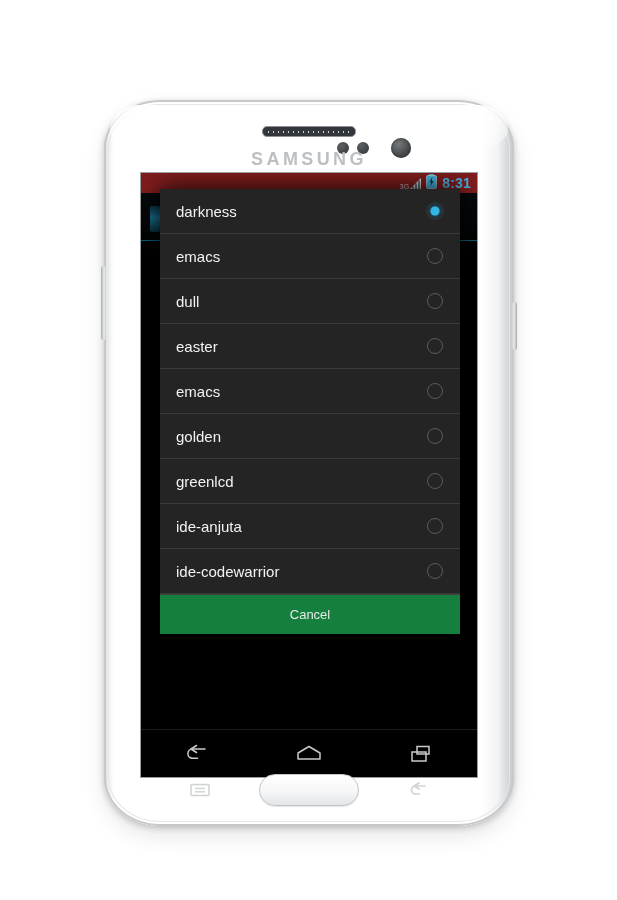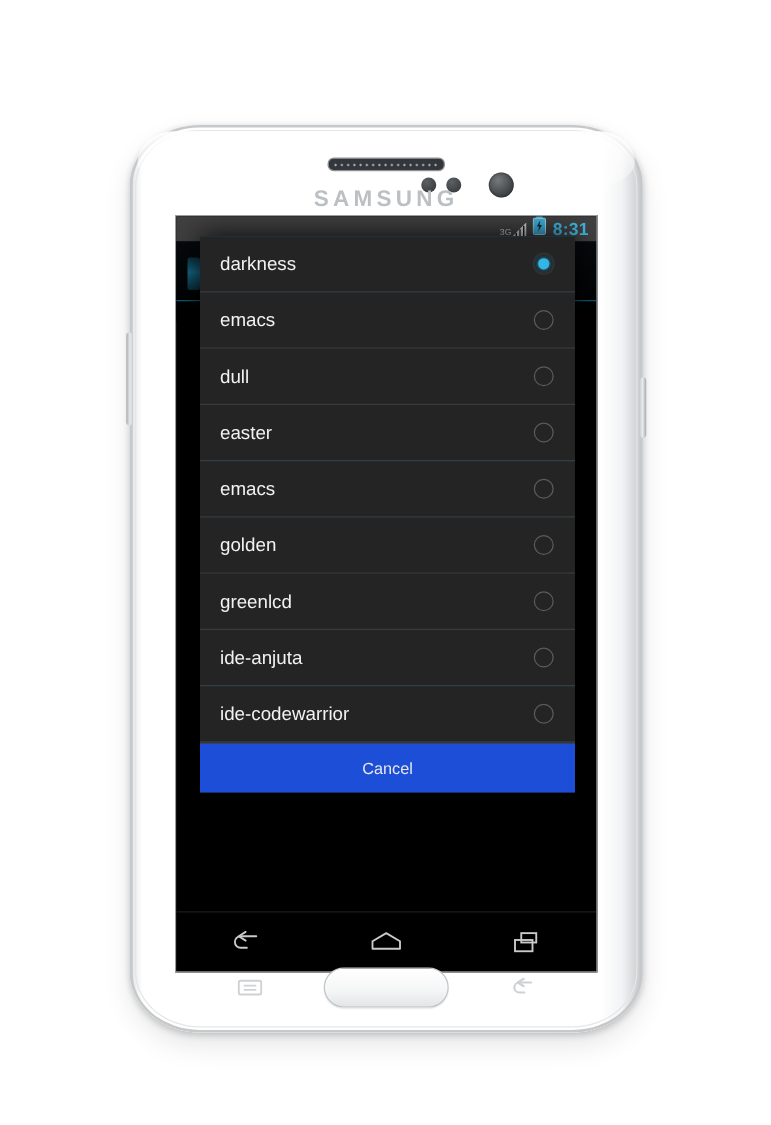--- a/index.html
+++ b/index.html
@@ -142,21 +142,21 @@
     background: #000000;
     overflow: hidden;
     border: 1px solid #9b9ea0;
     box-sizing: border-box;
   }
 
   
   #status-bar {
     position: absolute;
     left: 0; top: 0; width: 100%; height: 20px;
-    background: #404040;
+    background: #7f1d1d;
     display: flex;
     align-items: center;
     justify-content: flex-end;
     padding-right: 6px;
     box-sizing: border-box;
   }
   #signal-icon-wrap {
     display: flex; align-items: flex-end; height: 14px; margin-right: 3px;
   }
   #network-type-label {
@@ -267,21 +267,21 @@
     border-radius: 50%;
     background: #33b5e5;
     box-shadow: 0 0 4px rgba(51,181,229,0.9);
   }
 
   #cancel-button {
     height: 39px;
     display: flex;
     align-items: center;
     justify-content: center;
-    background: #1d4ed8;
+    background: #15803d;
     border-top: 1px solid #3f3f3f;
   }
   #cancel-button-label {
     color: #e8e8e8;
     font-size: 13px;
     font-family: "Liberation Sans", sans-serif;
   }
 
   
   #nav-bar {

